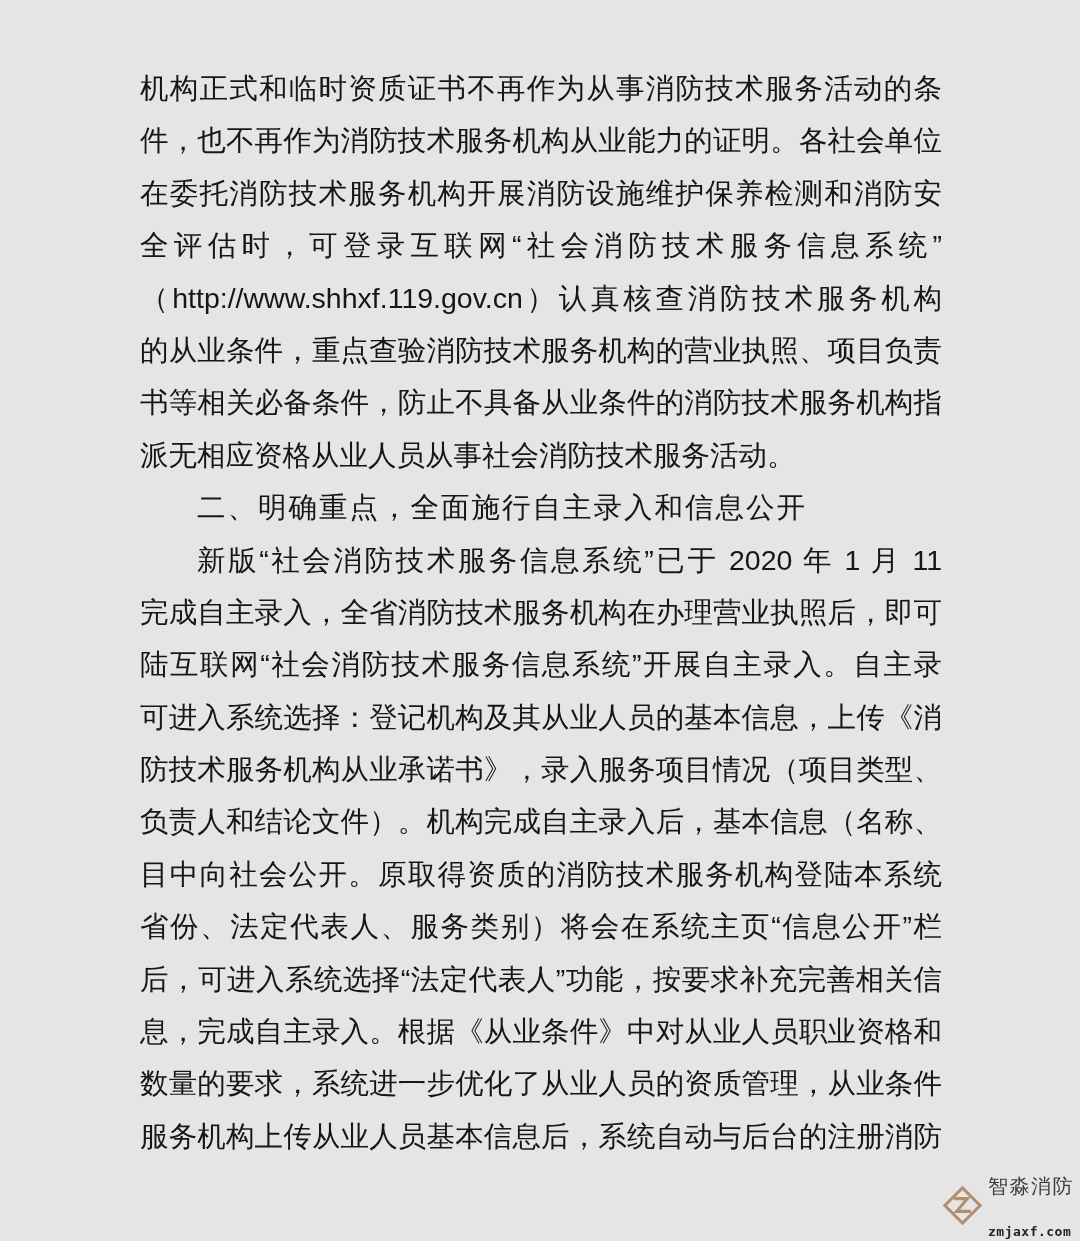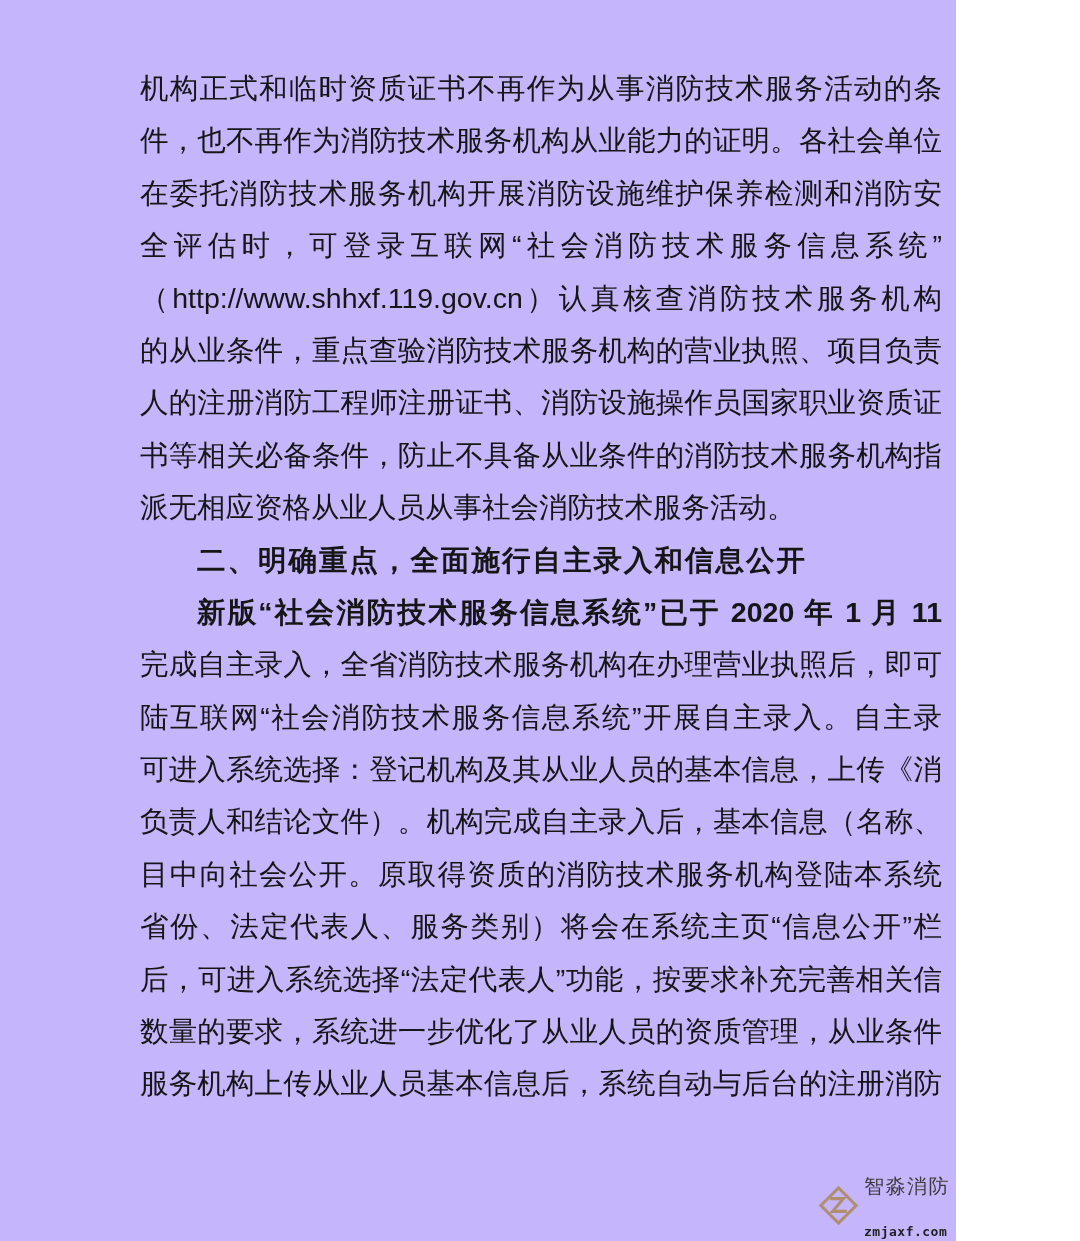--- a/index.html
+++ b/index.html
@@ -4,22 +4,22 @@
 <style>
   * { margin: 0; padding: 0; box-sizing: border-box; }
   html, body {
     width: 1080px; height: 1241px;
     font-family: "Liberation Sans", sans-serif;
   }
   body { background: #ffffff; }
 
   .page {
     position: relative;
-    width: 956px; height: 1241px;
-    background: #c4b5fd;
+    width: 1080px; height: 1241px;
+    background: #e5e5e5;
     overflow: hidden;
     padding-left: 12px;
   }
 
   .text-block {
     position: absolute;
     left: 140px; top: 62px;
     width: 802px;
   }
 
@@ -31,28 +31,27 @@
     text-align: justify;
     text-align-last: justify;
     text-justify: inter-character;
     white-space: normal;
     overflow: hidden;
   }
   .line.body-end {
     text-align-last: left;
   }
   .line.heading {
-    font-weight: 700;
+    font-weight: 400;
     text-align-last: left;
     text-indent: 57px;
     letter-spacing: 2px;
   }
   .line.body-indent {
     text-indent: 57px;
-    font-weight: bold;
   }
 
   .watermark {
     position: absolute;
     right: 6px; bottom: 2px;
     display: flex;
     align-items: center;
     gap: 5px;
   }
   .wm-icon { width: 41px; height: 41px; flex: 0 0 auto; }
@@ -76,32 +75,33 @@
 <div class="page">
 
   <div class="text-block">
 
   <div class="line body">机构正式和临时资质证书不再作为从事消防技术服务活动的条</div>
       <div class="line body">件，也不再作为消防技术服务机构从业能力的证明。各社会单位</div>
       <div class="line body">在委托消防技术服务机构开展消防设施维护保养检测和消防安</div>
       <div class="line body">全评估时，可登录互联网“社会消防技术服务信息系统”</div>
       <div class="line body">（http://www.shhxf.119.gov.cn）认真核查消防技术服务机构</div>
       <div class="line body">的从业条件，重点查验消防技术服务机构的营业执照、项目负责</div>
-      <div class="line body">人的注册消防工程师注册证书、消防设施操作员国家职业资质证</div>
       <div class="line body">书等相关必备条件，防止不具备从业条件的消防技术服务机构指</div>
       <div class="line body-end">派无相应资格从业人员从事社会消防技术服务活动。</div>
       <div class="line heading">二、明确重点，全面施行自主录入和信息公开</div>
       <div class="line body-indent">新版“社会消防技术服务信息系统”已于 2020 年 1 月 11</div>
       <div class="line body">完成自主录入，全省消防技术服务机构在办理营业执照后，即可登</div>
       <div class="line body">陆互联网“社会消防技术服务信息系统”开展自主录入。自主录</div>
       <div class="line body">可进入系统选择：登记机构及其从业人员的基本信息，上传《消</div>
+      <div class="line body">防技术服务机构从业承诺书》，录入服务项目情况（项目类型、</div>
       <div class="line body">负责人和结论文件）。机构完成自主录入后，基本信息（名称、</div>
       <div class="line body">目中向社会公开。原取得资质的消防技术服务机构登陆本系统</div>
       <div class="line body">省份、法定代表人、服务类别）将会在系统主页“信息公开”栏</div>
       <div class="line body">后，可进入系统选择“法定代表人”功能，按要求补充完善相关信</div>
+      <div class="line body">息，完成自主录入。根据《从业条件》中对从业人员职业资格和</div>
       <div class="line body">数量的要求，系统进一步优化了从业人员的资质管理，从业条件</div>
       <div class="line body">服务机构上传从业人员基本信息后，系统自动与后台的注册消防</div>
     </div>
 
   <div class="watermark">
     <span>
       <svg class="wm-icon" viewBox="0 0 42 42" aria-hidden="true">
         <rect x="8.2" y="8.2" width="25.6" height="25.6" transform="rotate(45 21 21)" fill="none" stroke="#b08e6e" stroke-width="3"></rect>
         <path d="M14 14 L26 14 L15 27 L28 27" fill="none" stroke="#b08e6e" stroke-width="3.2" stroke-linecap="square"></path>
       </svg>

